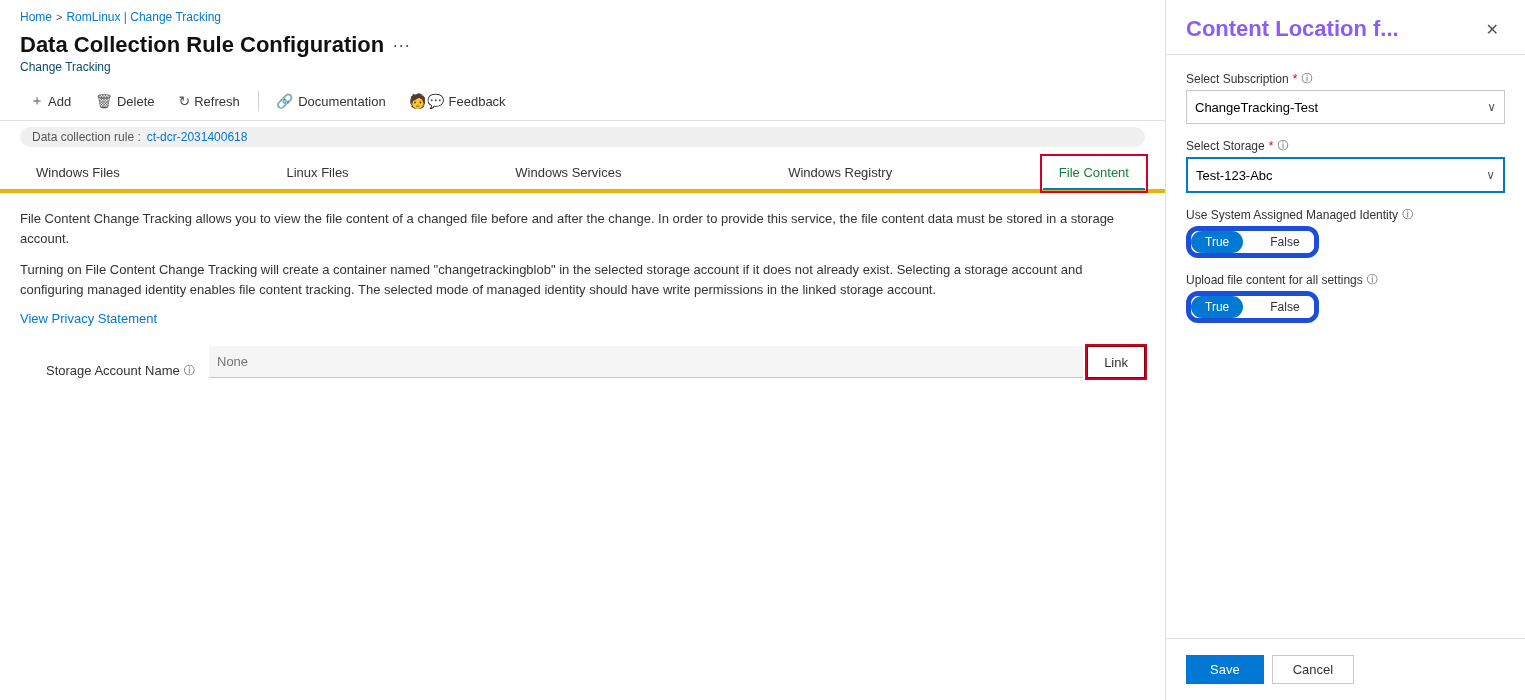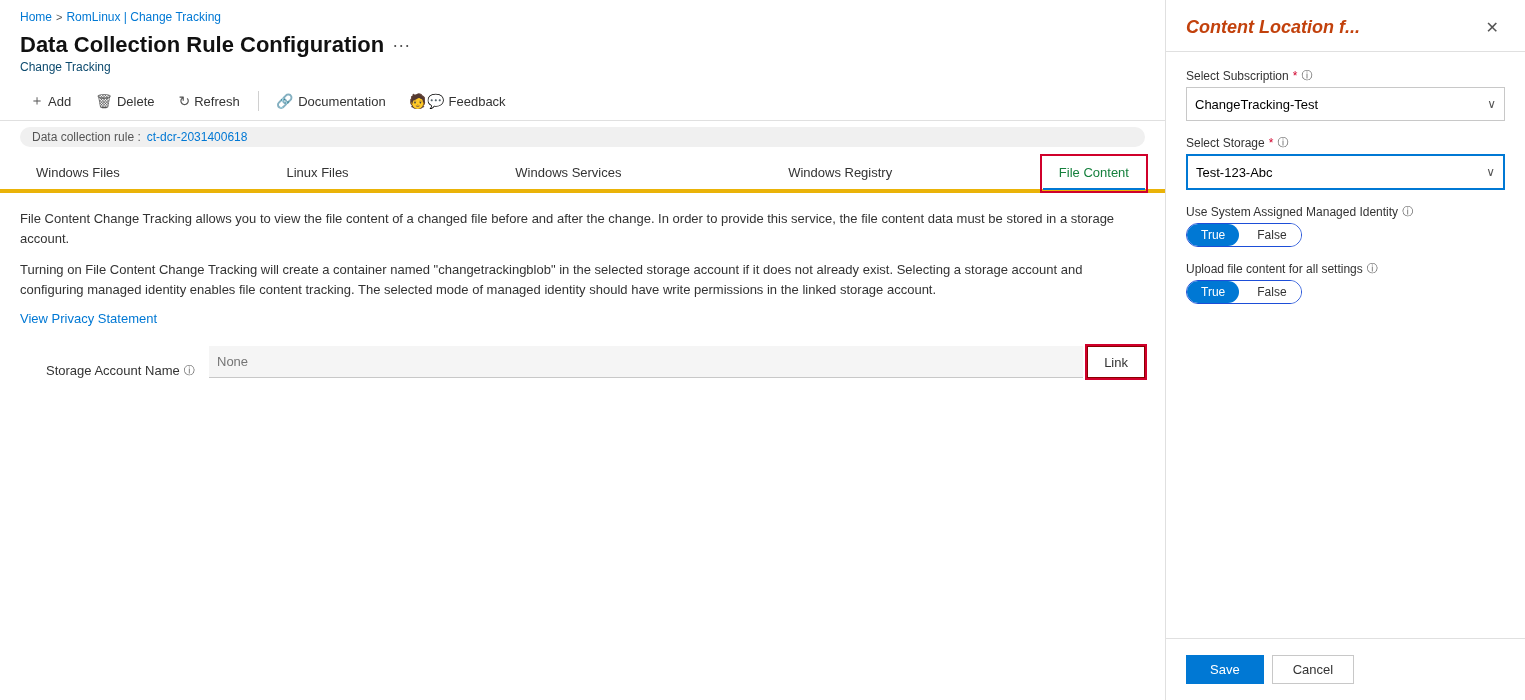--- a/index.html
+++ b/index.html
@@ -36,37 +36,37 @@
     .tab.active { color: #15803d; border-bottom: 2px solid #0078d4; font-weight: 500; outline: 2px solid #d0002b; outline-offset: 1px; }
 
     
     .content-body { padding: 16px 20px; flex: 1; overflow-y: auto; }
     .description-text { font-size: 13px; color: #333; line-height: 1.5; margin-bottom: 12px; max-width: 1140px; }
     .link-text { color: #0078d4; cursor: pointer; text-decoration: none; font-size: 13px; }
 
     
     .side-panel { width: 360px; min-width: 360px; border-left: 1px solid #e0e0e0; background: #fff; display: flex; flex-direction: column; padding: 0; }
     .panel-header { display: flex; align-items: center; justify-content: space-between; padding: 16px 20px 12px 20px; border-bottom: 1px solid #e0e0e0; }
-    .panel-title { font-size: 18px; font-weight: 600; color: #c2410c; font-style: italic; }
+    .panel-title { font-size: 22px; font-weight: 600; color: #8b5cf6; }
     .panel-close { cursor: pointer; font-size: 16px; color: #555; background: none; border: none; padding: 2px 6px; }
     .panel-body { padding: 16px 20px; flex: 1; display: flex; flex-direction: column; gap: 14px; }
 
     .form-group { display: flex; flex-direction: column; gap: 4px; }
     .form-label { font-size: 12px; color: #333; display: flex; align-items: center; gap: 4px; }
     .required { color: #d0002b; }
     .info-icon { color: #555; font-size: 11px; cursor: pointer; }
 
     .select-wrapper { position: relative; border: 1px solid #c8c8c8; background: #fff; }
     .select-wrapper select { width: 100%; height: 32px; border: none; outline: none; font-size: 13px; padding: 0 30px 0 8px; background: transparent; cursor: pointer; appearance: none; }
     .select-chevron { position: absolute; right: 8px; top: 50%; transform: translateY(-50%); pointer-events: none; font-size: 12px; color: #555; }
 
     .storage-select-wrapper { position: relative; border: 2px solid #0078d4; background: #fff; }
     .storage-select-wrapper select { width: 100%; height: 32px; border: none; outline: none; font-size: 13px; padding: 0 30px 0 8px; background: transparent; cursor: pointer; appearance: none; font-weight: 500; }
 
-    .toggle-group { display: flex; gap: 4px; border-radius: 12px; overflow: hidden; border: 1px solid #1d4ed8; width: fit-content; }
+    .toggle-group { display: flex; gap: 13px; border-radius: 12px; overflow: hidden; border: 5px solid #1d4ed8; width: fit-content; }
     .toggle-btn { padding: 4px 14px; font-size: 12px; cursor: pointer; background: #fff; border: none; color: #333; }
     .toggle-btn.active { background: #0078d4; color: #fff; border-radius: 12px; }
 
     .panel-footer { padding: 16px 20px; display: flex; gap: 8px; border-top: 1px solid #e0e0e0; margin-top: auto; }
     .btn-save { padding: 6px 24px; background: #0078d4; color: #fff; border: none; font-size: 13px; cursor: pointer; }
     .btn-cancel { padding: 6px 20px; background: #fff; color: #333; border: 1px solid #c8c8c8; font-size: 13px; cursor: pointer; }
 
     
     .storage-name-area { display: flex; align-items: flex-end; gap: 8px; margin-top: 20px; margin-left: 26px; }
     .storage-name-label { min-width: 155px; display: flex; align-items: center; gap: 4px; font-size: 13px; padding-top: 6px; }

